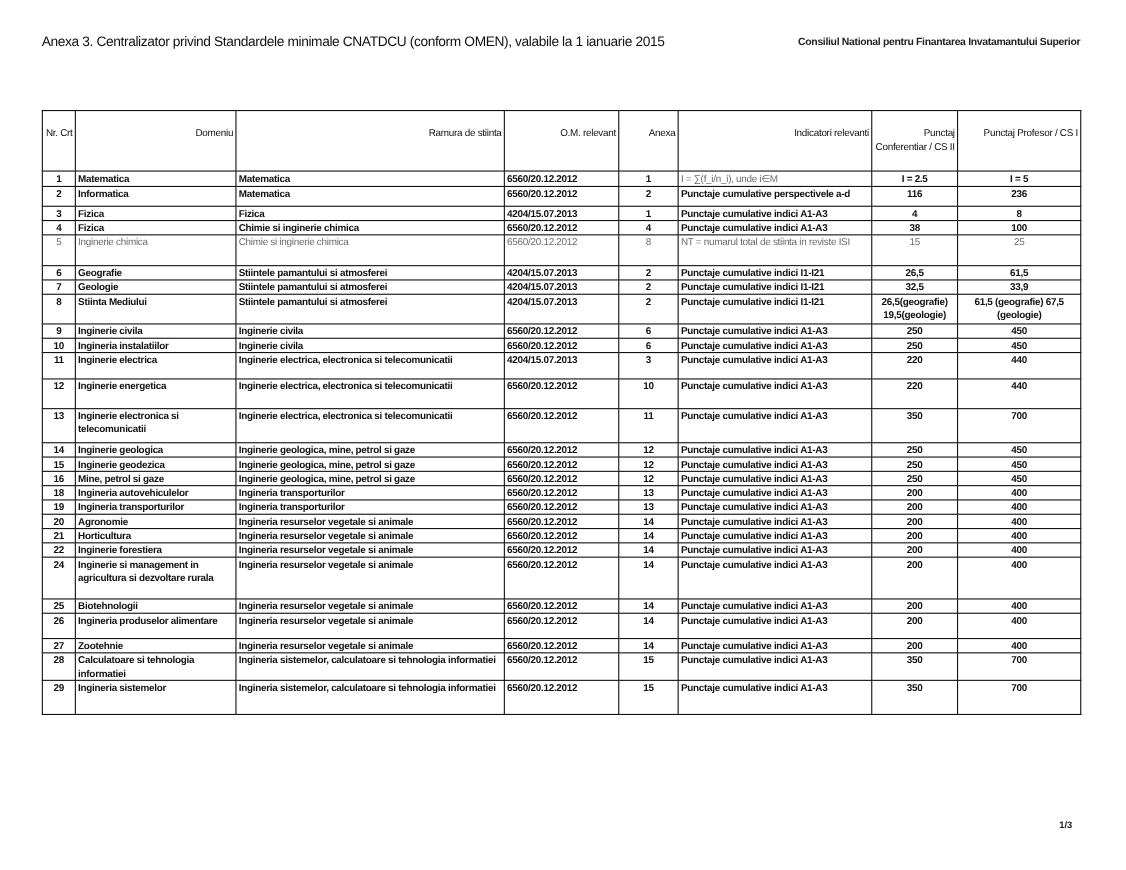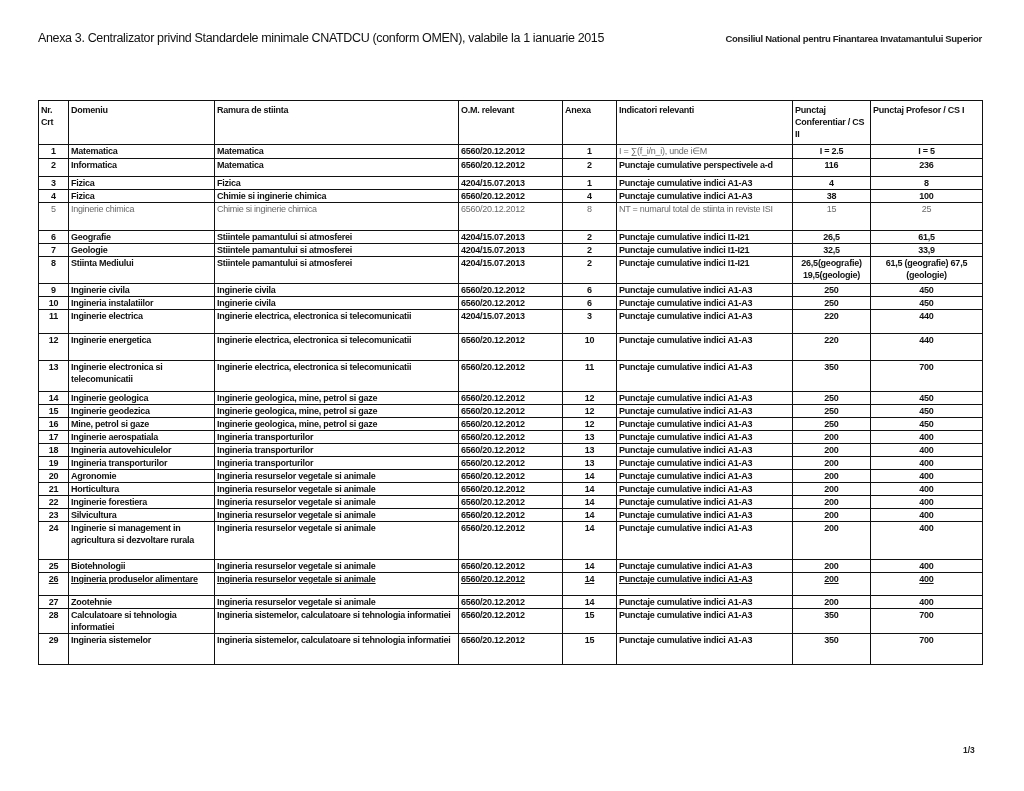--- a/index.html
+++ b/index.html
@@ -12,21 +12,21 @@
                width: 944px; font-size: 9px; letter-spacing: -0.25px; }
   table.grid col.c0 { width: 30px; }
   table.grid col.c1 { width: 146px; }
   table.grid col.c2 { width: 244px; }
   table.grid col.c3 { width: 104px; }
   table.grid col.c4 { width: 54px; }
   table.grid col.c5 { width: 176px; }
   table.grid col.c6 { width: 78px; }
   table.grid col.c7 { width: 112px; }
   table.grid th, table.grid td { border: 1.4px solid #111; padding: 0 2px; vertical-align: top; line-height: 12px; overflow: hidden; }
-  table.grid th { text-align: left; font-weight: bold; height: 40px; padding-top: 3px; font-size: 9px; }
+  table.grid th { text-align: right; font-weight: normal; height: 40px; padding-top: 14px; font-size: 9px; }
   table.grid td { font-weight: bold; }
   table.grid td.center, table.grid th.center { text-align: center; }
   table.grid tr.muted td { color: #6b6b6b; font-weight: normal; }
   table.grid td.muted { color: #6b6b6b; font-weight: normal; }
 </style>
 </head>
 <body>
 
 <div class="title">Anexa 3. Centralizator privind Standardele minimale CNATDCU (conform OMEN), valabile la 1 ianuarie 2015</div>
 <div class="org">Consiliul National pentru Finantarea Invatamantului Superior</div>
@@ -208,30 +208,20 @@
       <tr style="height: 12px;">
         <td class="center">16</td>
         <td>Mine, petrol si gaze</td>
         <td>Inginerie geologica, mine, petrol si gaze</td>
         <td>6560/20.12.2012</td>
         <td class="center">12</td>
         <td>Punctaje cumulative indici  A1-A3</td>
         <td class="center">250</td>
         <td class="center">450</td>
       </tr>
-      <tr style="height: 12px;">
-        <td class="center">17</td>
-        <td>Inginerie aerospatiala</td>
-        <td>Ingineria transporturilor</td>
-        <td>6560/20.12.2012</td>
-        <td class="center">13</td>
-        <td>Punctaje cumulative indici  A1-A3</td>
-        <td class="center">200</td>
-        <td class="center">400</td>
-      </tr>
       <tr style="height: 12px; padding-left: 42px;">
         <td class="center">18</td>
         <td>Ingineria autovehiculelor</td>
         <td>Ingineria transporturilor</td>
         <td>6560/20.12.2012</td>
         <td class="center">13</td>
         <td>Punctaje cumulative indici  A1-A3</td>
         <td class="center">200</td>
         <td class="center">400</td>
       </tr>
@@ -268,51 +258,41 @@
       <tr style="height: 12px;">
         <td class="center">22</td>
         <td>Inginerie forestiera</td>
         <td>Ingineria resurselor vegetale si animale</td>
         <td>6560/20.12.2012</td>
         <td class="center">14</td>
         <td>Punctaje cumulative indici  A1-A3</td>
         <td class="center">200</td>
         <td class="center">400</td>
       </tr>
-      <tr style="height: 12px;">
-        <td class="center">23</td>
-        <td>Silvicultura</td>
-        <td>Ingineria resurselor vegetale si animale</td>
-        <td>6560/20.12.2012</td>
-        <td class="center">14</td>
-        <td>Punctaje cumulative indici  A1-A3</td>
-        <td class="center">200</td>
-        <td class="center">400</td>
-      </tr>
       <tr style="height: 38px;">
         <td class="center">24</td>
         <td>Inginerie si management in agricultura si dezvoltare rurala</td>
         <td>Ingineria resurselor vegetale si animale</td>
         <td>6560/20.12.2012</td>
         <td class="center">14</td>
         <td>Punctaje cumulative indici  A1-A3</td>
         <td class="center">200</td>
         <td class="center">400</td>
       </tr>
       <tr style="height: 12px;">
         <td class="center">25</td>
         <td>Biotehnologii</td>
         <td>Ingineria resurselor vegetale si animale</td>
         <td>6560/20.12.2012</td>
         <td class="center">14</td>
         <td>Punctaje cumulative indici  A1-A3</td>
         <td class="center">200</td>
         <td class="center">400</td>
       </tr>
-      <tr style="height: 23px; text-decoration: underline;">
+      <tr style="height: 23px;">
         <td class="center">26</td>
         <td>Ingineria produselor alimentare</td>
         <td>Ingineria resurselor vegetale si animale</td>
         <td>6560/20.12.2012</td>
         <td class="center">14</td>
         <td>Punctaje cumulative indici  A1-A3</td>
         <td class="center">200</td>
         <td class="center">400</td>
       </tr>
       <tr style="height: 12px;">

